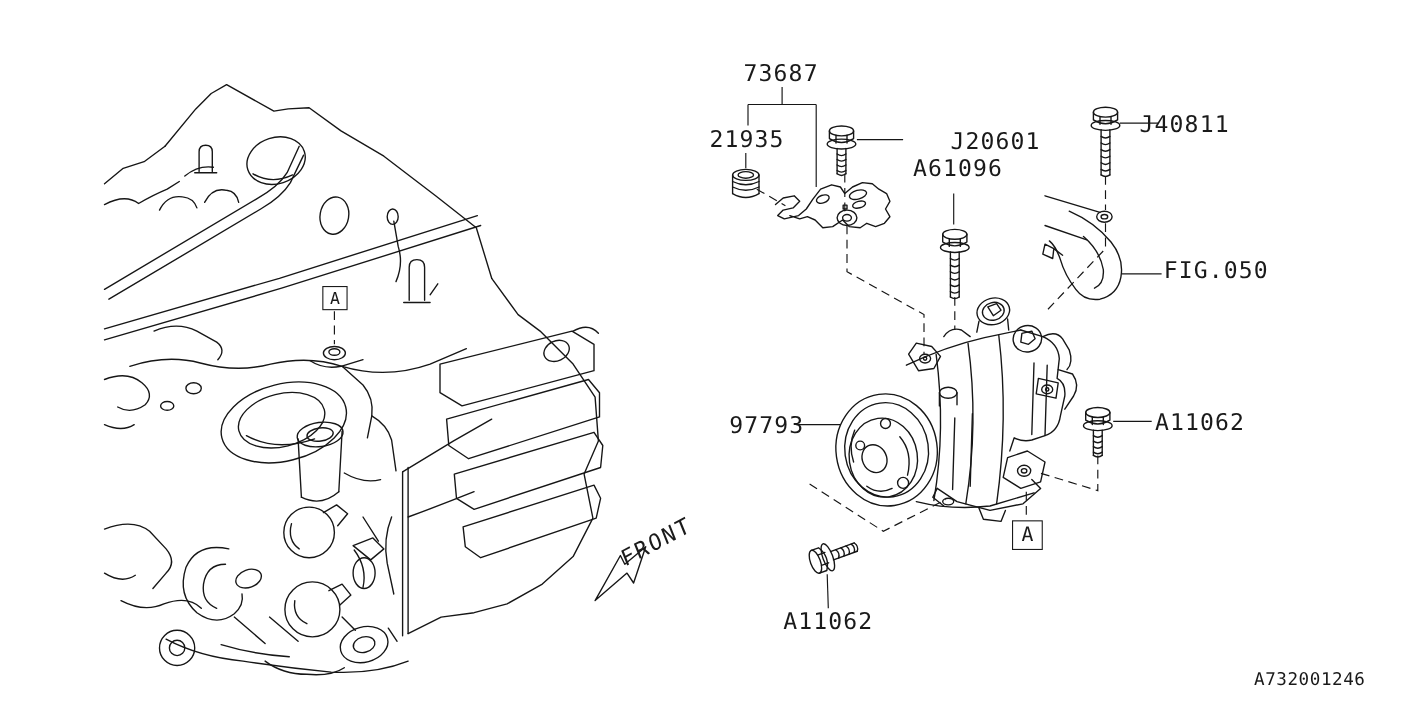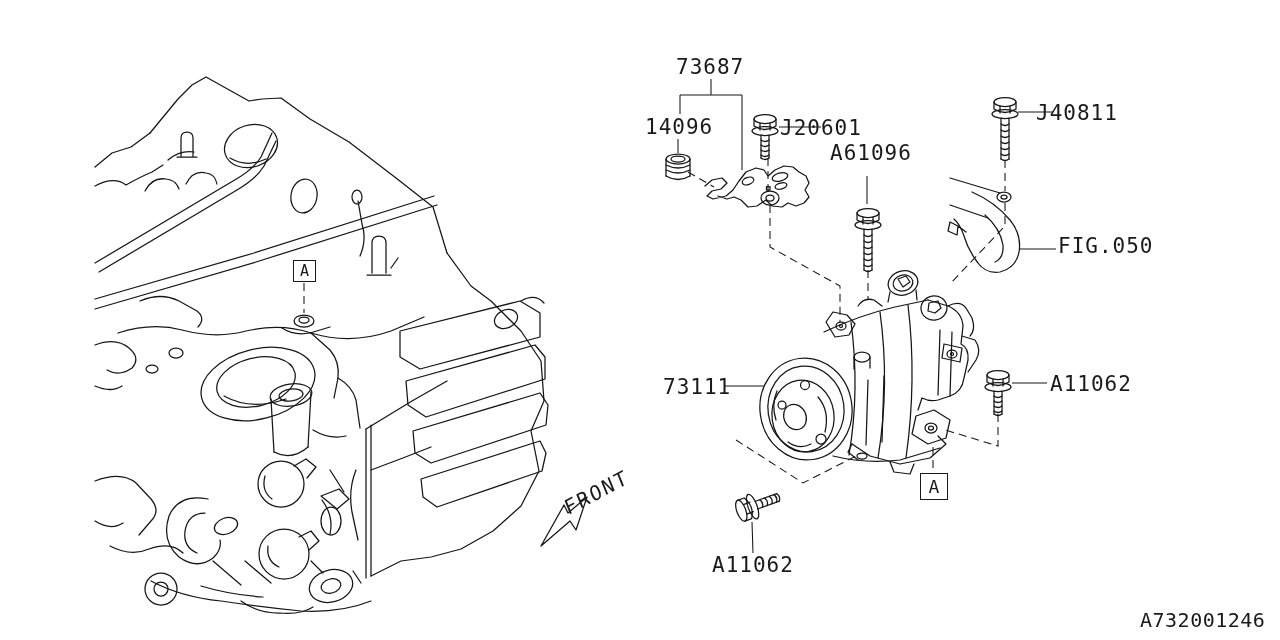--- a/index.html
+++ b/index.html
@@ -9,21 +9,21 @@
     padding-left:21px;
   }
   .stage svg{position:absolute;left:0;top:0;}
   .art{stroke:#161616;fill:none;stroke-width:1.25;stroke-linecap:round;stroke-linejoin:round;}
   .ld{stroke:#161616;fill:none;stroke-width:1.05;}
   .dash{stroke:#161616;fill:none;stroke-width:1.05;stroke-dasharray:8 5;}
   .lbl{
     position:absolute;font-size:21px;line-height:1;color:#1a1a1a;
     letter-spacing:1px;white-space:nowrap;
   }
-  .docnum{font-size:20px;letter-spacing:0.5px;}
+  .docnum{font-size:16px;letter-spacing:0.5px;}
   .abox{
     position:absolute;border:1.6px solid #1a1a1a;color:#1a1a1a;
     display:flex;align-items:center;justify-content:center;background:#fff;
   }
   .abox-engine{left:293px;top:260px;width:21px;height:20px;font-size:15px;}
   .abox-comp{left:920px;top:473px;width:26px;height:25px;font-size:18px;}
   .front{
     position:absolute;left:570px;top:496px;font-size:20px;letter-spacing:2px;color:#1a1a1a;
     transform:rotate(-28deg) skewX(-6deg);transform-origin:left bottom;
   }
@@ -239,26 +239,26 @@
     <path d="M304,283 L304,313"></path>
     <path d="M736,440 L803,483 L860,454"></path>
   </g>
 
   <g class="art">
     <path d="M541,546 L564,505 L568,513 L587,497 L576,530 L570,521 Z"></path>
   </g>
 </svg>
 
 <div class="lbl" style="left:676px;top:57px">73687</div>
-<div class="lbl" style="left:645px;top:117px">14096</div>
-<div class="lbl" style="left:780px;top:118px">J20601</div>
+<div class="lbl" style="left:645px;top:117px">21935</div>
+<div class="lbl" style="left:864px;top:118px">J20601</div>
 <div class="lbl" style="left:830px;top:143px">A61096</div>
 <div class="lbl" style="left:1036px;top:103px">J40811</div>
 <div class="lbl" style="left:1058px;top:236px">FIG.050</div>
-<div class="lbl" style="left:663px;top:377px">73111</div>
+<div class="lbl" style="left:663px;top:377px">97793</div>
 <div class="lbl" style="left:1050px;top:374px">A11062</div>
 <div class="lbl" style="left:712px;top:555px">A11062</div>
 
 <div class="abox abox-engine">
   <span>A</span>
 </div>
 <div class="abox abox-comp">
   <span>A</span>
 </div>
 

